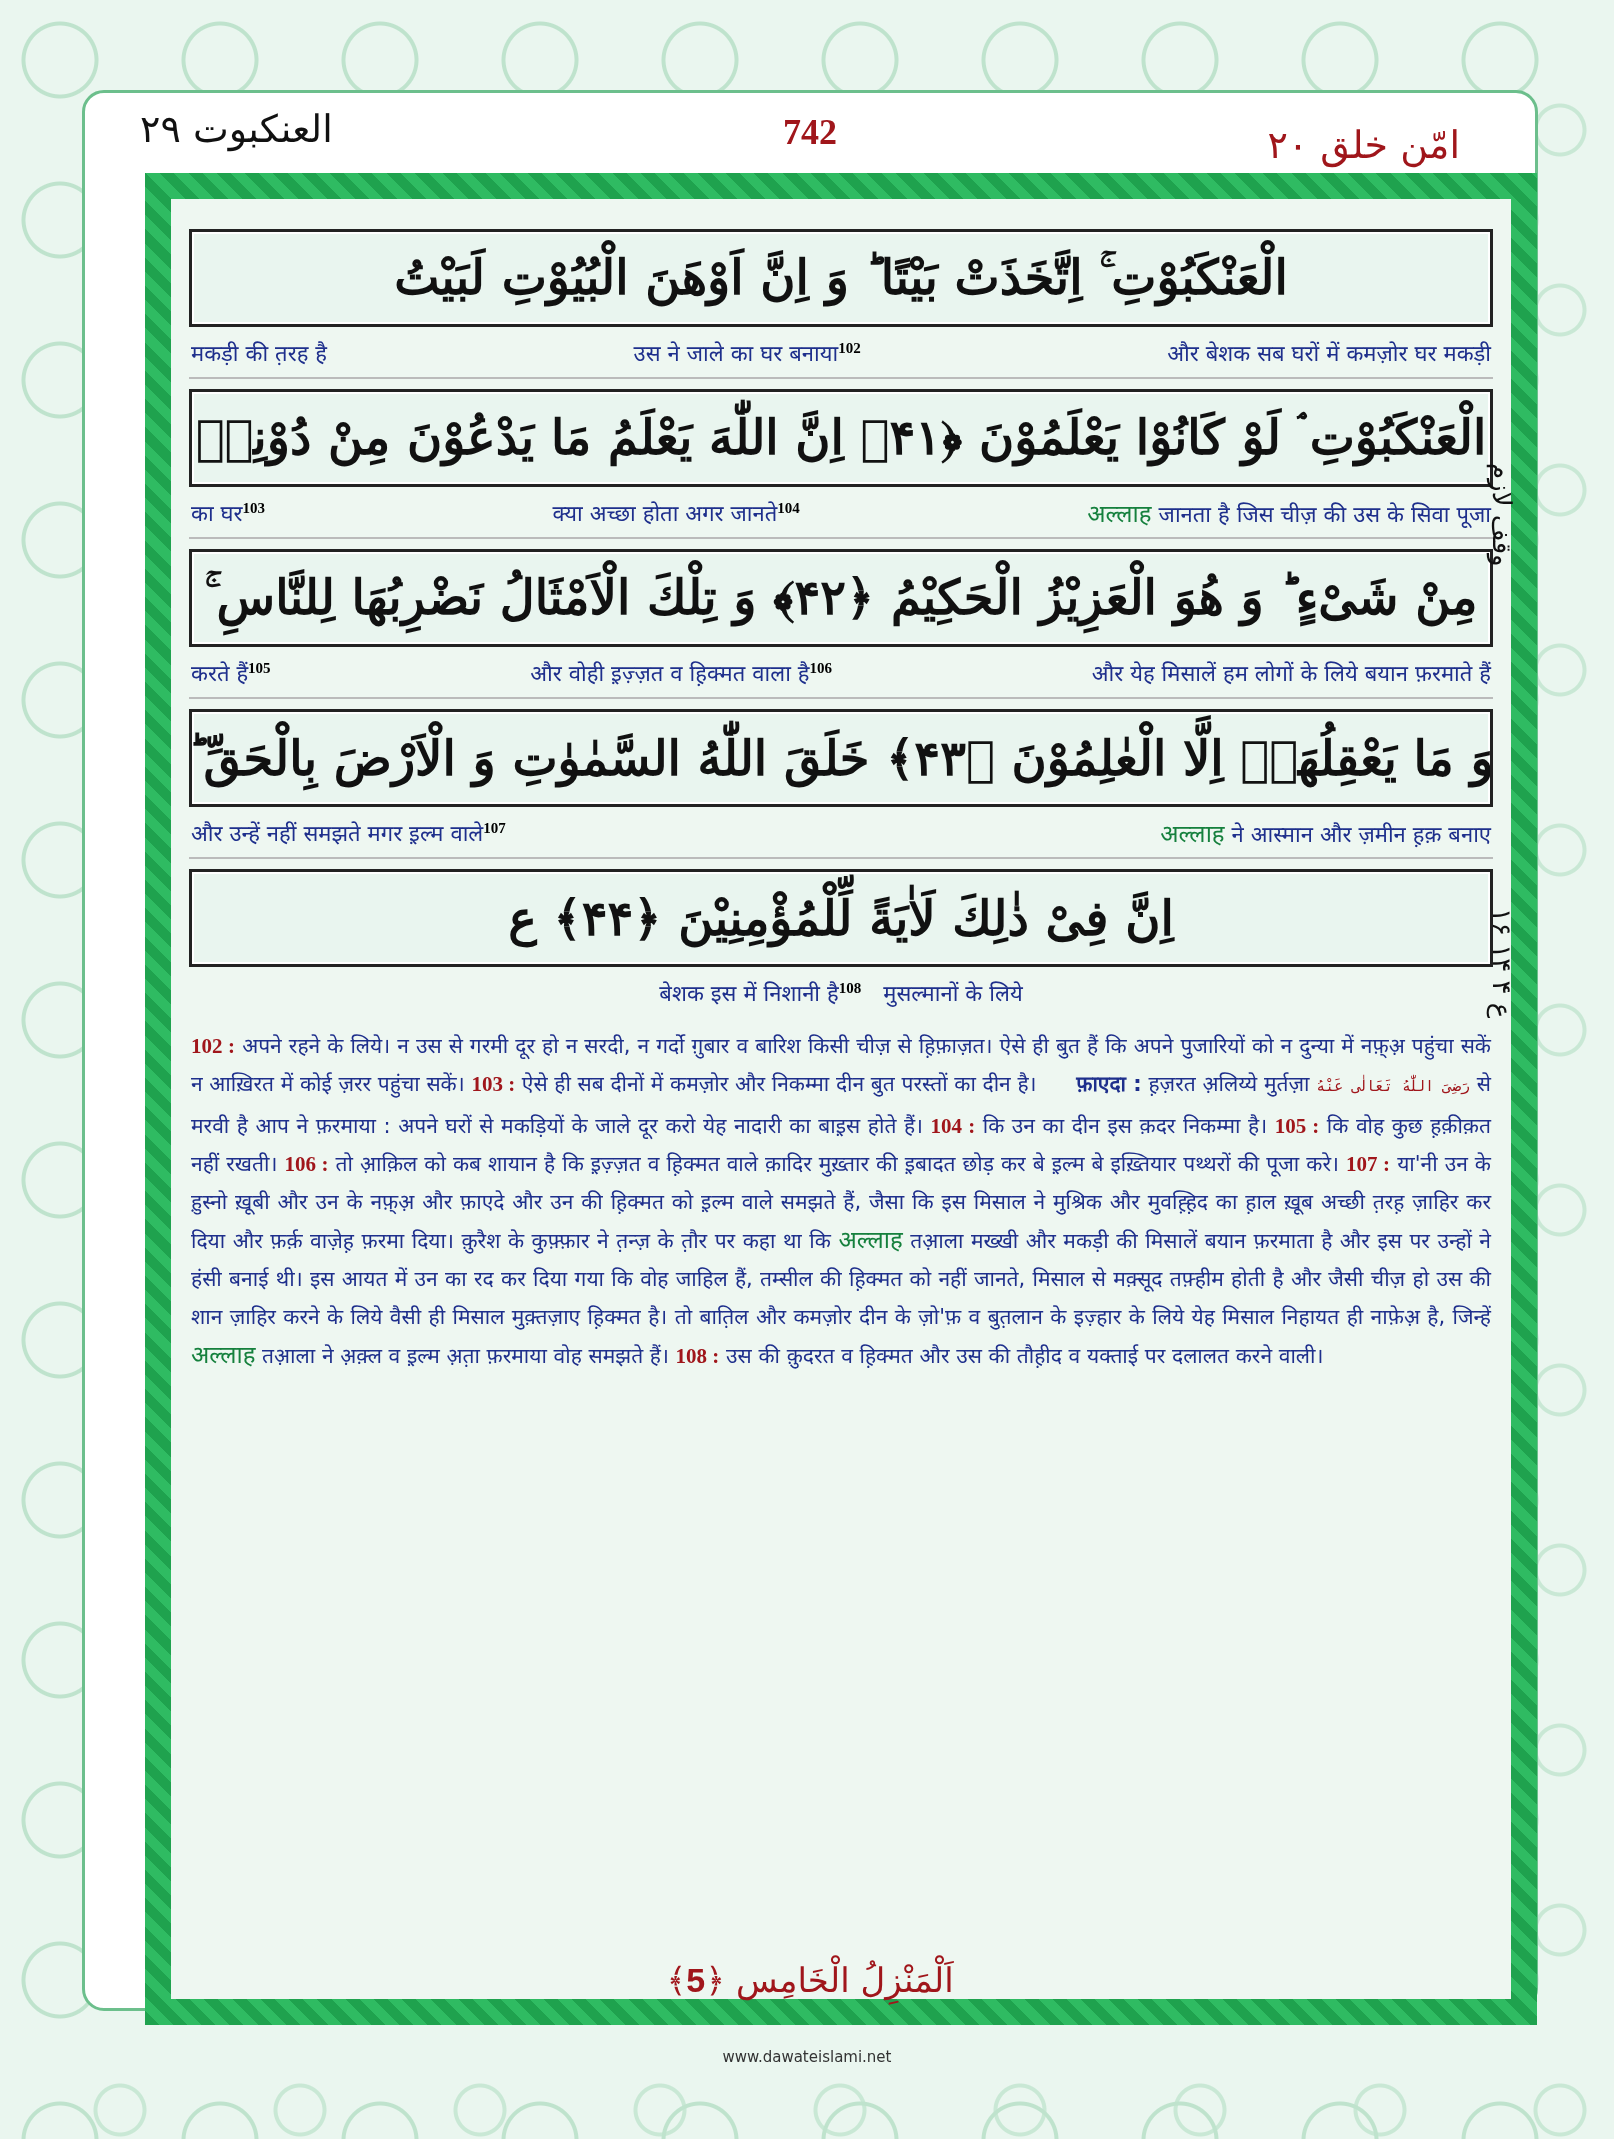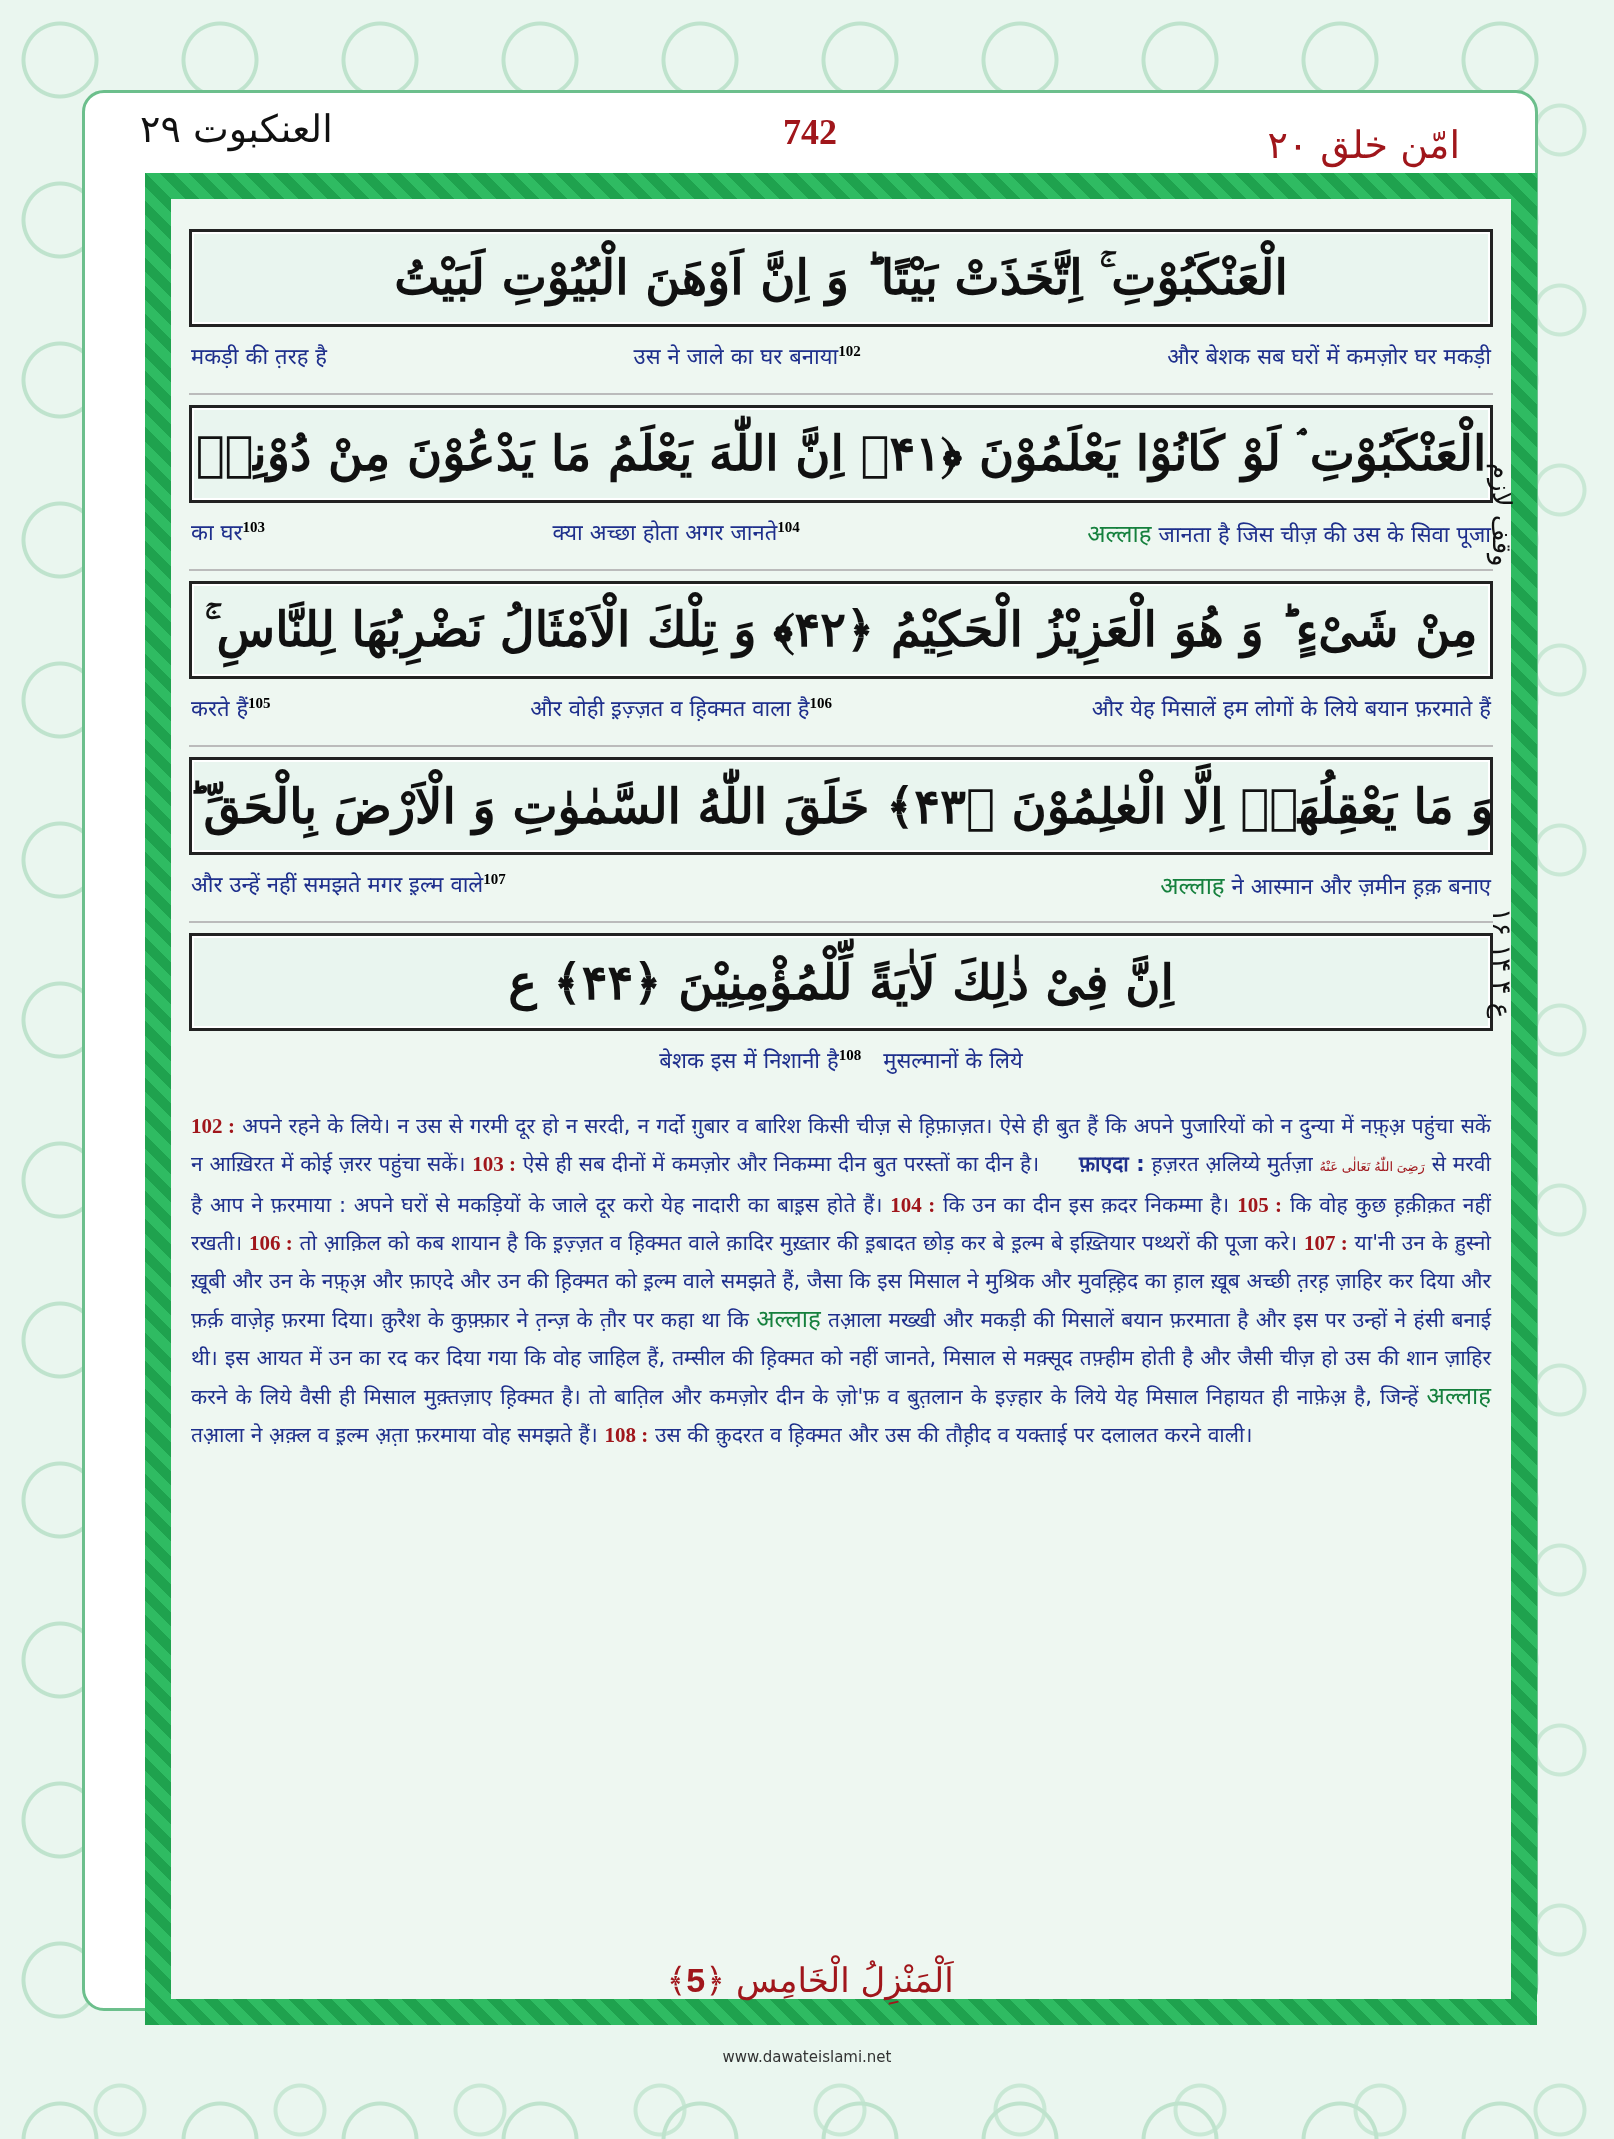--- a/index.html
+++ b/index.html
@@ -43,34 +43,34 @@
   }
   .content { position: absolute; left: 18px; right: 18px; top: 30px; }
   .ayah-box {
     border: 3px solid #222; background: #e9f5ef; height: 92px;
     display: flex; align-items: center; justify-content: center;
     font-family: "DejaVu Serif", serif; font-size: 48px; font-weight: bold;
     color: #111; direction: rtl; white-space: nowrap; overflow: hidden;
     box-shadow: inset 0 0 0 2px #fff;
   }
   .trans {
-    height: 40px; display: flex; align-items: flex-start; justify-content: space-between;
+    height: 40px; display: flex; align-items: center; justify-content: space-between;
     font-family: "DejaVu Sans", sans-serif; font-size: 22px; color: #1e2f8c;
-    padding: 13px 2px; border-bottom: 2px solid #bbb; margin-bottom: 10px;
+    padding: 5px 2px; border-bottom: 2px solid #bbb; margin-bottom: 10px;
   }
   .trans.center { justify-content: center; gap: 22px; border-bottom: none; }
   .trans sup, .notes sup { color: #000000; font-weight: bold; font-family: "Liberation Serif", serif; font-size: 15px; }
   .allah { color: #15803d; font-weight: normal; font-size: 24px; font-family: "DejaVu Serif", serif; }
   .notes {
     margin-top: 10px; font-size: 21px; line-height: 38px; color: #1e2f8c;
     text-align: justify; padding: 0 2px;
   }
   .notes .num { color: #a0161b; font-weight: bold; font-family: "Liberation Serif", serif; }
   .notes .faida { color: #1e2f8c; font-weight: bold; margin-left: 33px; }
-  .notes .honorific { color: #a0161b; font-family: Liberation Sans, sans-serif; font-size: 13px; direction: rtl; }
+  .notes .honorific { color: #a0161b; font-family: Liberation Mono, monospace; font-size: 15px; direction: rtl; }
   .side-mark {
     position: absolute; right: 18px; font-family: "DejaVu Serif", serif;
     font-size: 26px; color: #111; writing-mode: vertical-rl;
   }
   .footer-manzil {
     position: absolute; left: 0; right: 0; bottom: 8px; text-align: center;
     font-family: "DejaVu Serif", serif; font-size: 34px; color: #a0161b; direction: rtl;
   }
   .footer-manzil .num { font-family: "Liberation Sans", sans-serif; font-weight: bold; }
   .url {

